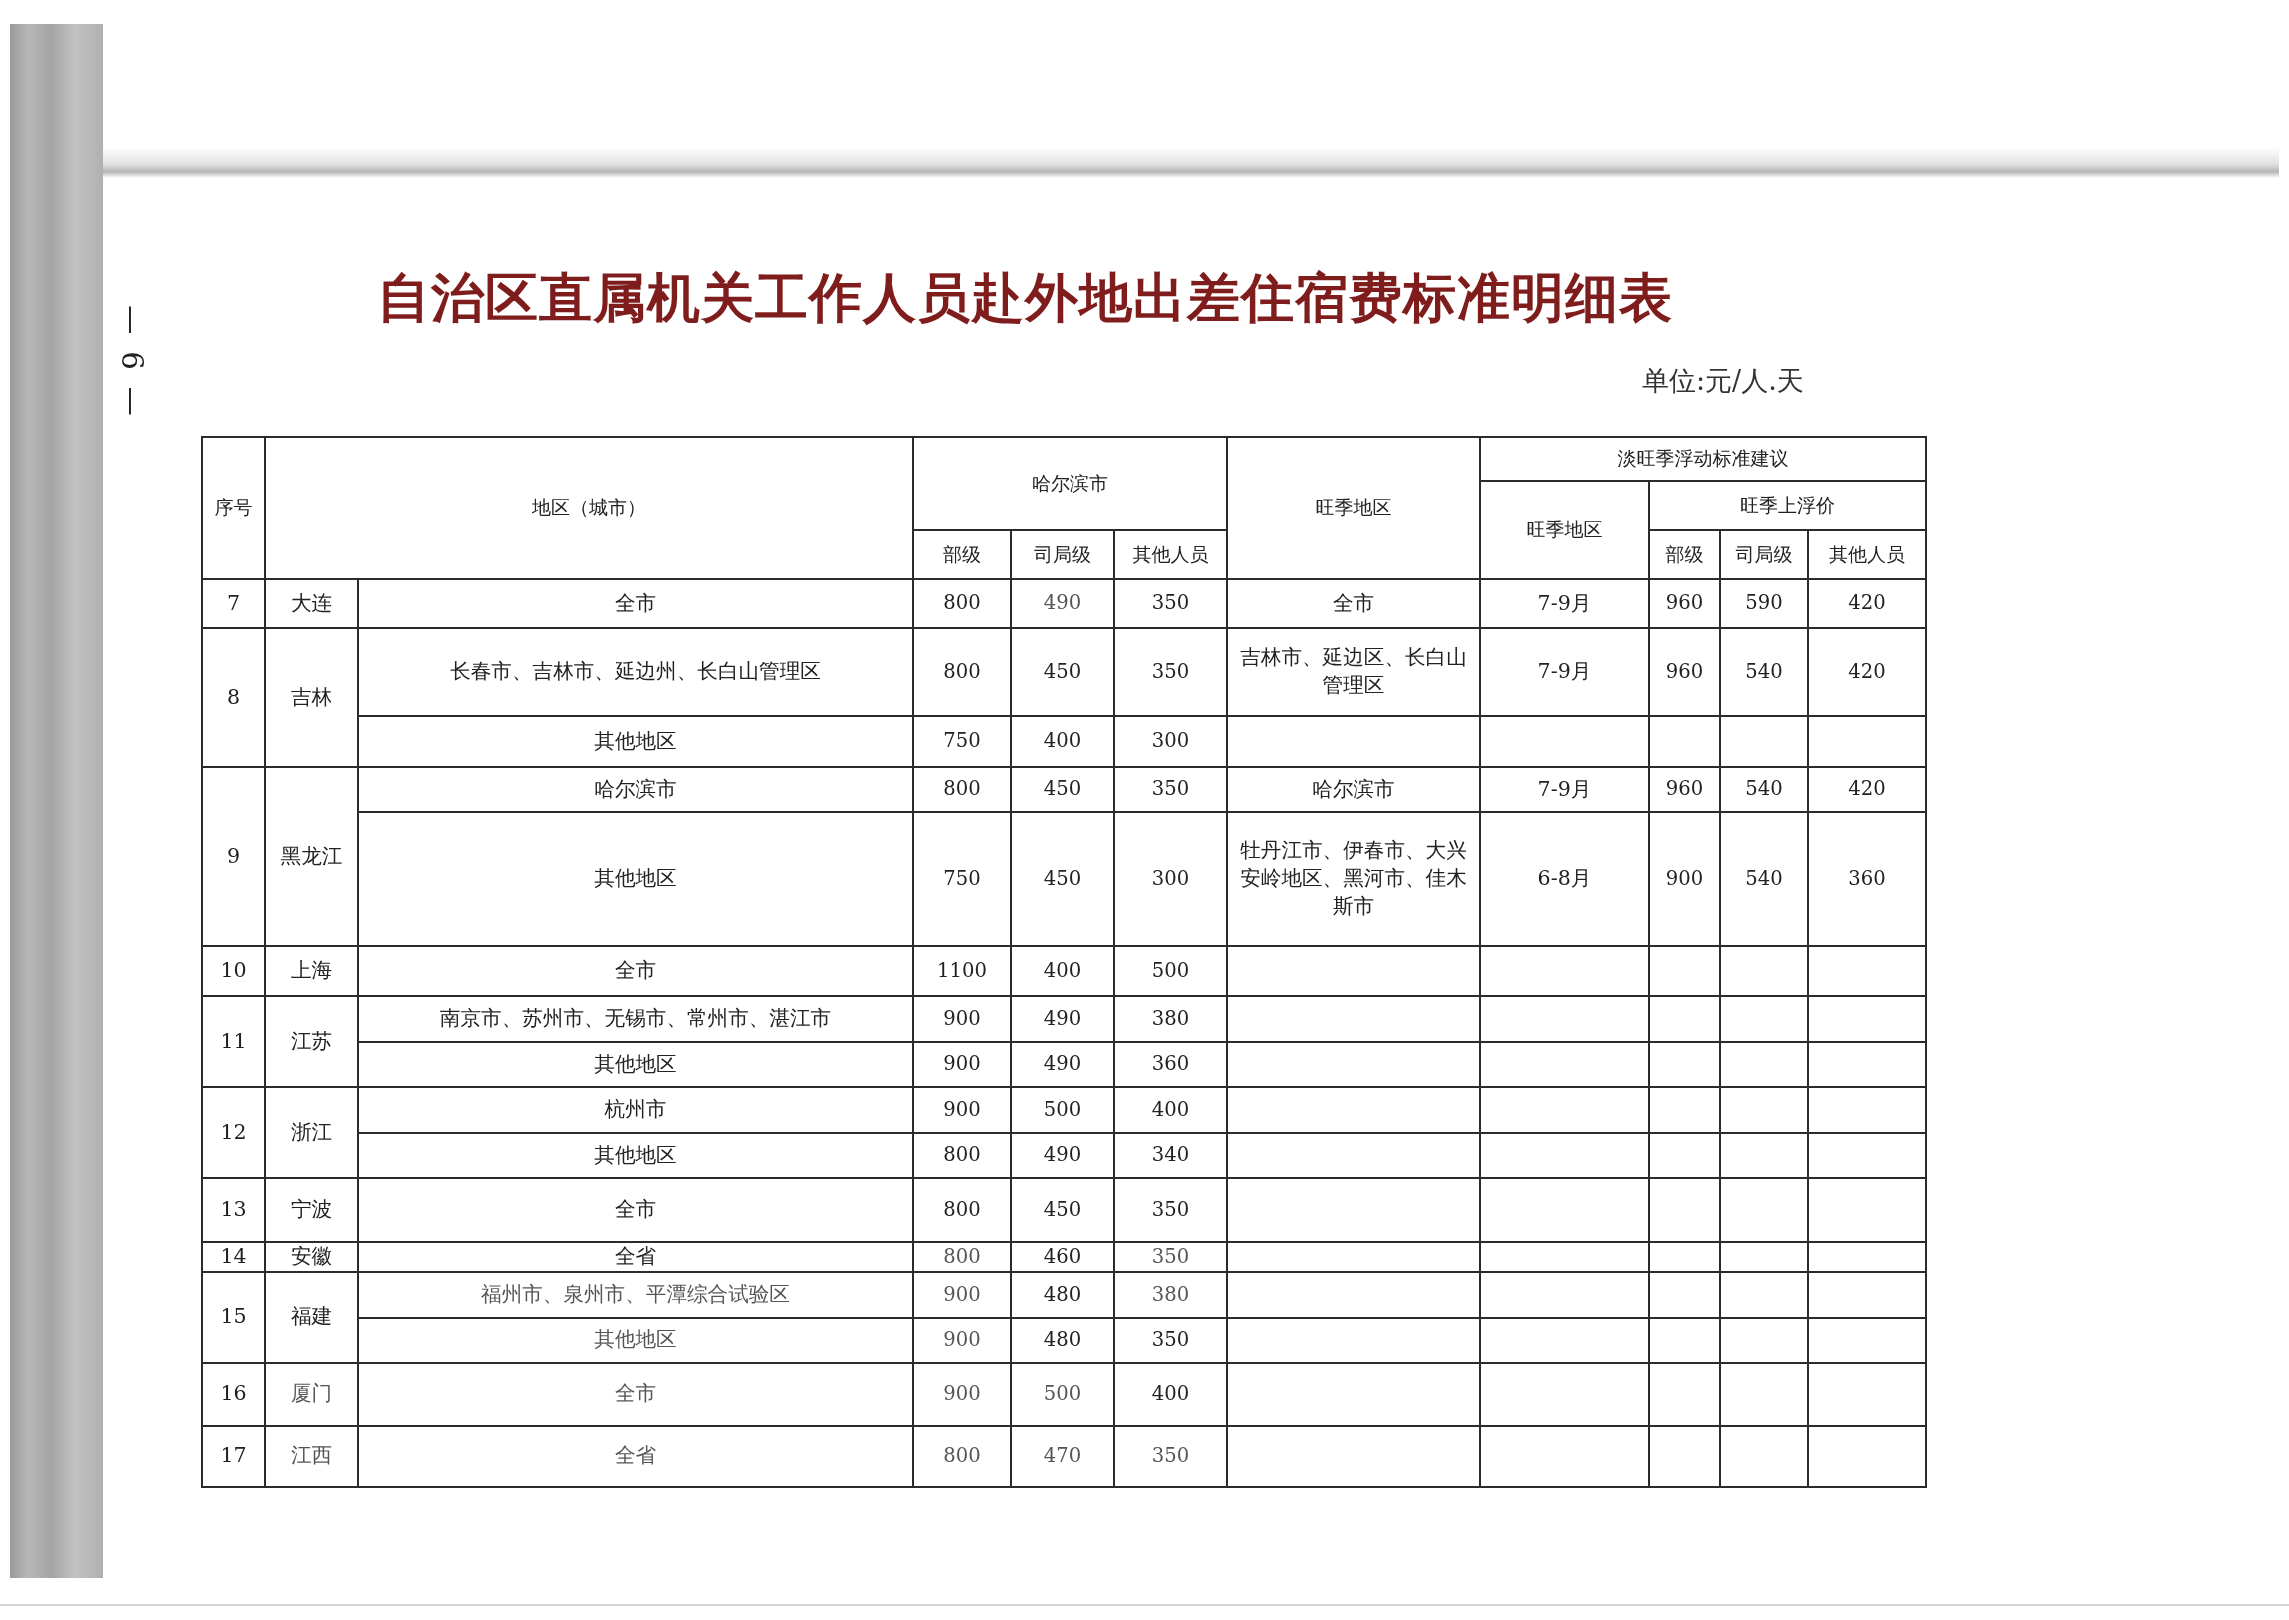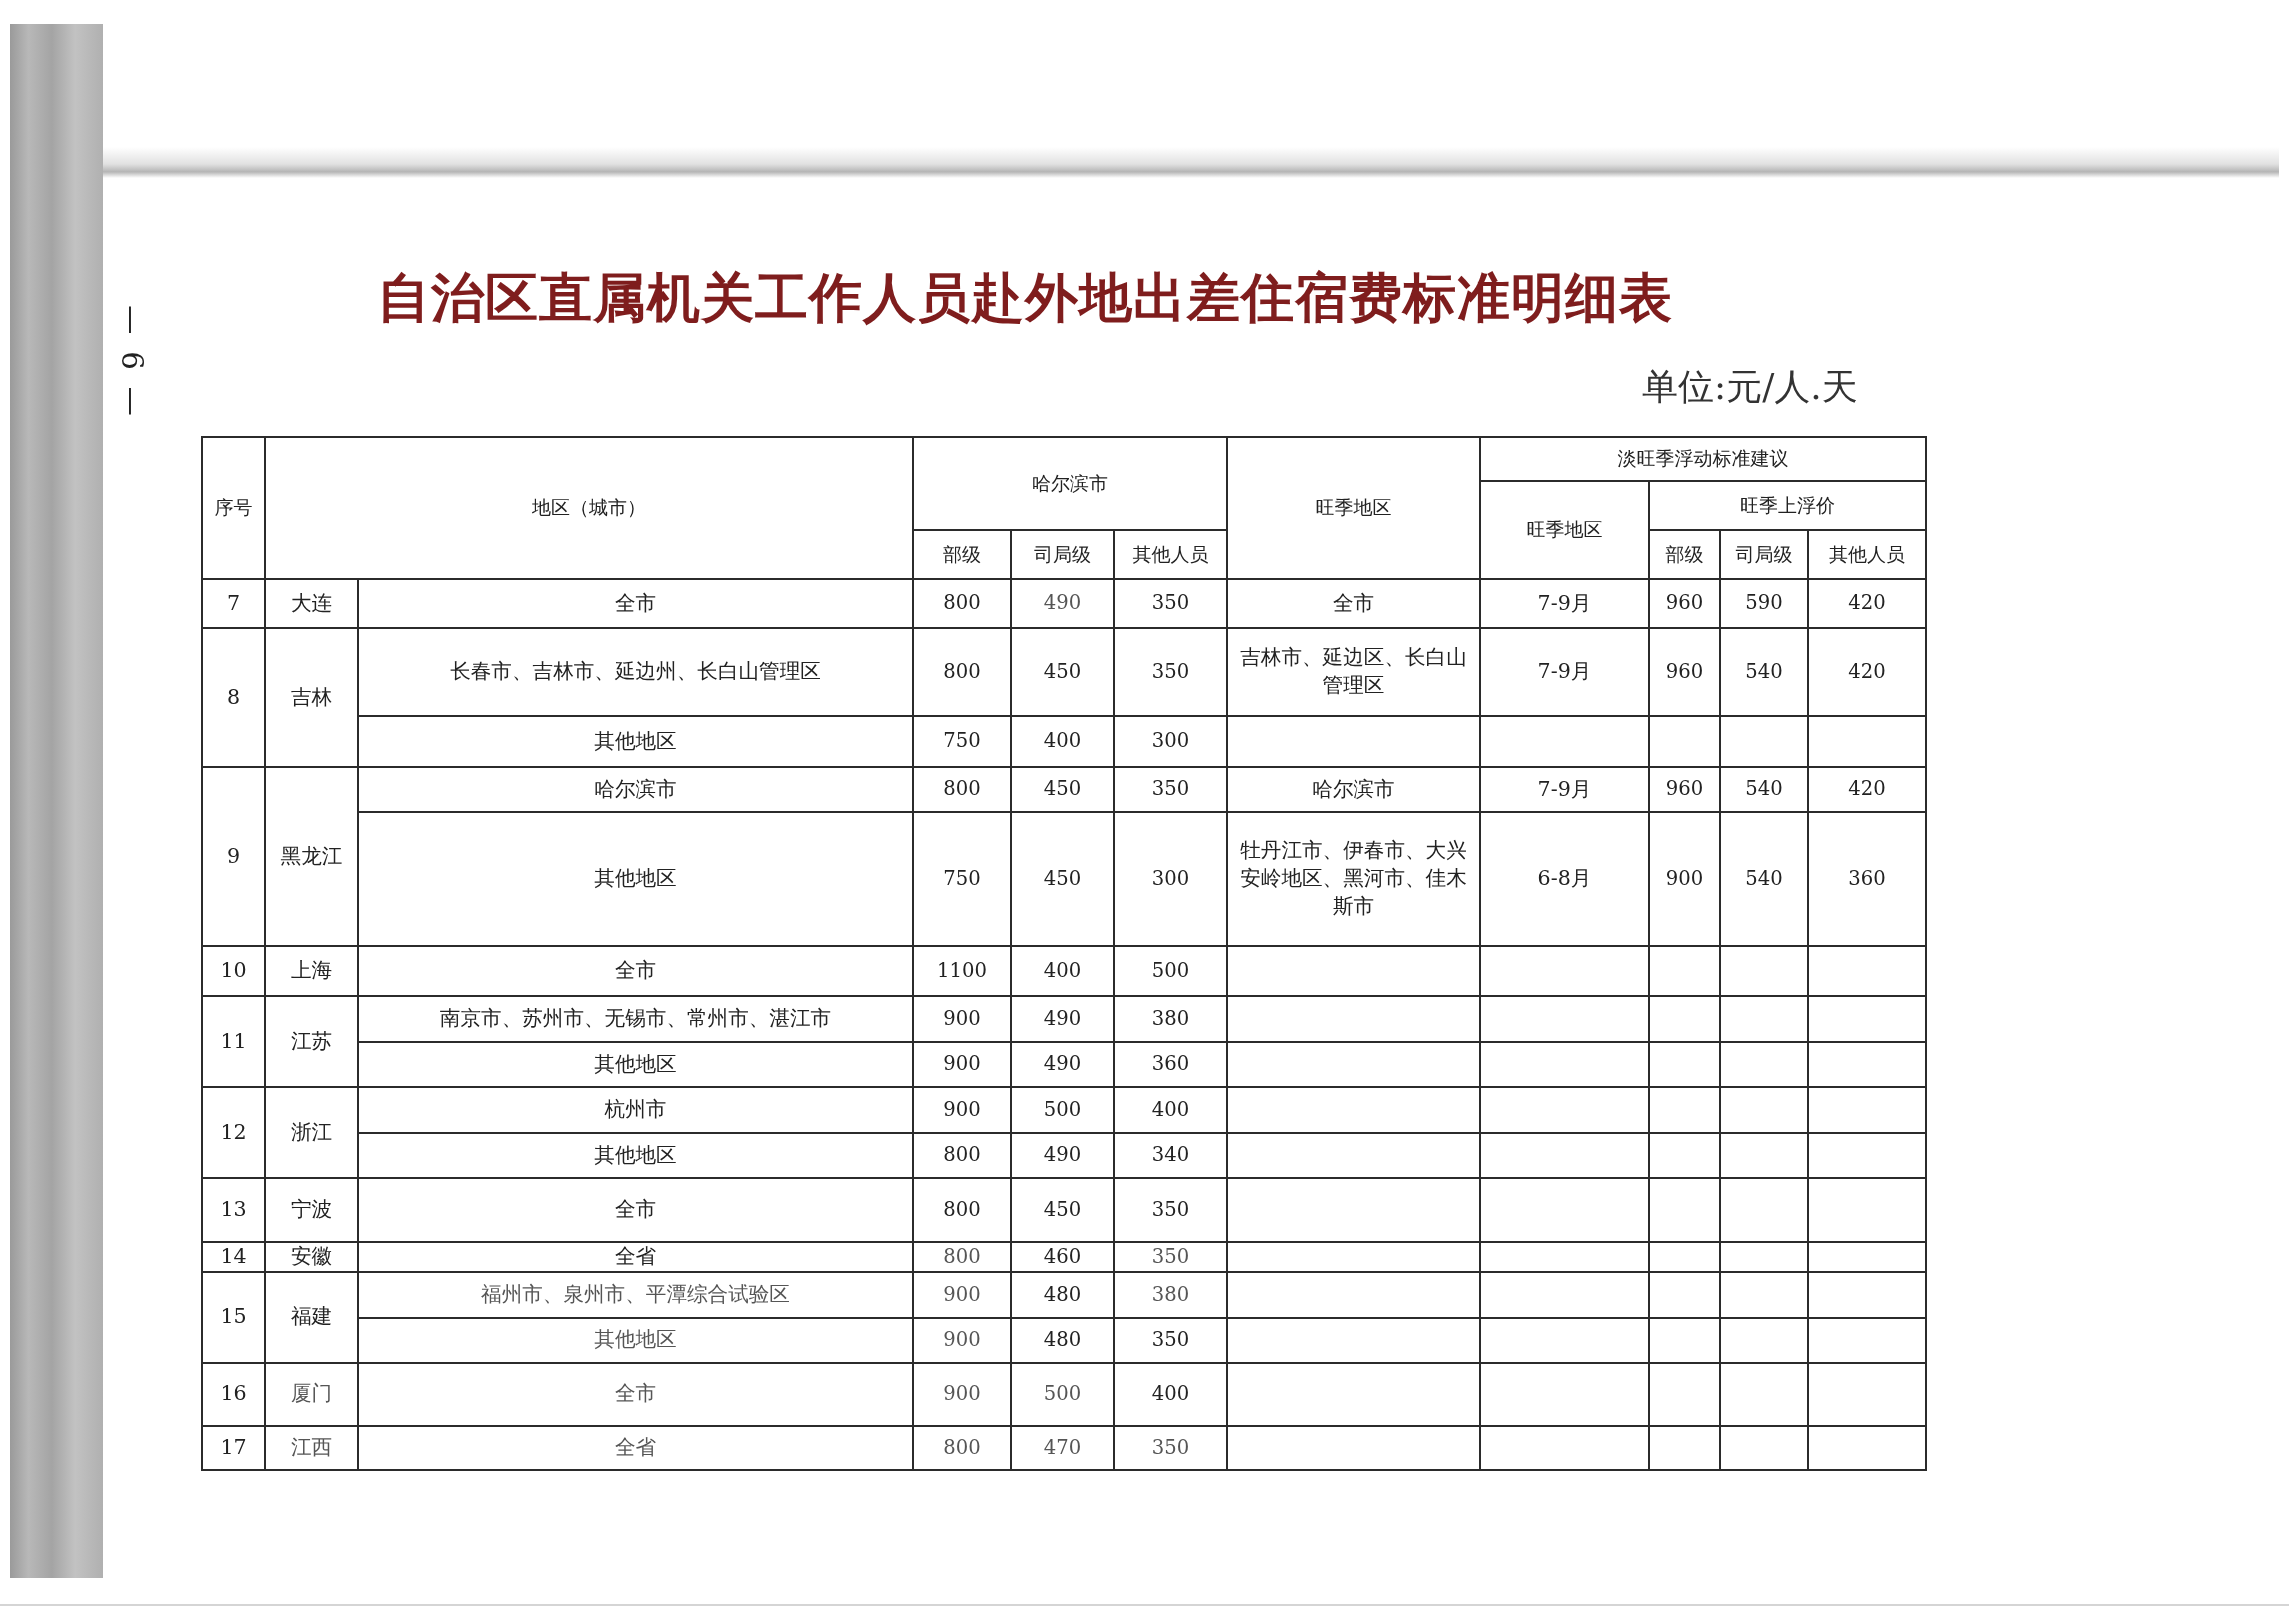--- a/index.html
+++ b/index.html
@@ -26,21 +26,21 @@
     transform:rotate(90deg);
     font-size:29px; color:#222; letter-spacing:3.9px; white-space:nowrap;
   }
   .title {
     position:absolute; left:377px; top:263px; width:1372px;
     font-size:53px; font-weight:bold; letter-spacing:1px; color:#7f1d1d;
     white-space:nowrap;
   }
   .unit {
     position:absolute; left:1642px; top:363px; width:235px;
-    font-size:36px; color:#333; white-space:nowrap;
+    font-size:27px; color:#333; white-space:nowrap;
   }
   .tbl {
     position:absolute; left:201px; top:436px;
     border-collapse:collapse; table-layout:fixed;
     font-size:20.6px; color:#222;
   }
   .tbl td, .tbl th {
     border:2px solid #2b2b2b; text-align:center; vertical-align:middle;
     padding:0 3.9px; font-weight:normal; line-height:1.35;
   }
@@ -289,21 +289,21 @@
       <td class="num faint">900</td>
       <td class="num faint">500</td>
       <td class="num">400</td>
       <td></td>
       <td></td>
       <td class="num"></td>
       <td class="num"></td>
       <td class="num"></td>
     </tr>
 
-    <tr style="height:44px">
+    <tr style="height:61px">
       <td>17</td>
       <td class="faint">江西</td>
       <td class="faint">全省</td>
       <td class="num faint">800</td>
       <td class="num faint">470</td>
       <td class="num faint">350</td>
       <td></td>
       <td></td>
       <td class="num"></td>
       <td class="num"></td>

